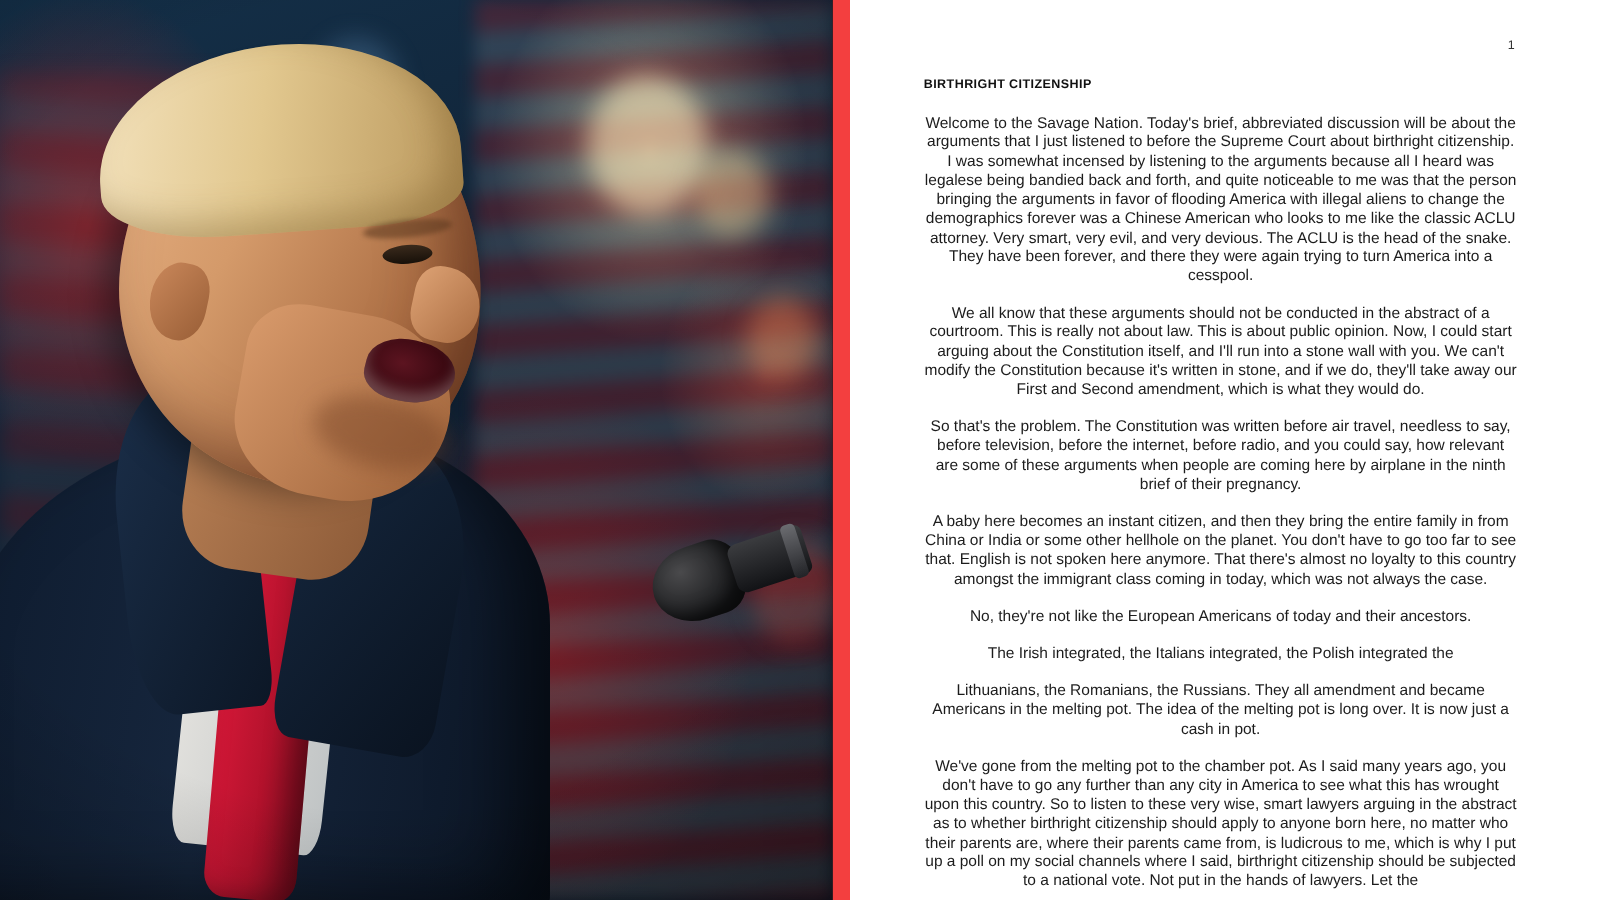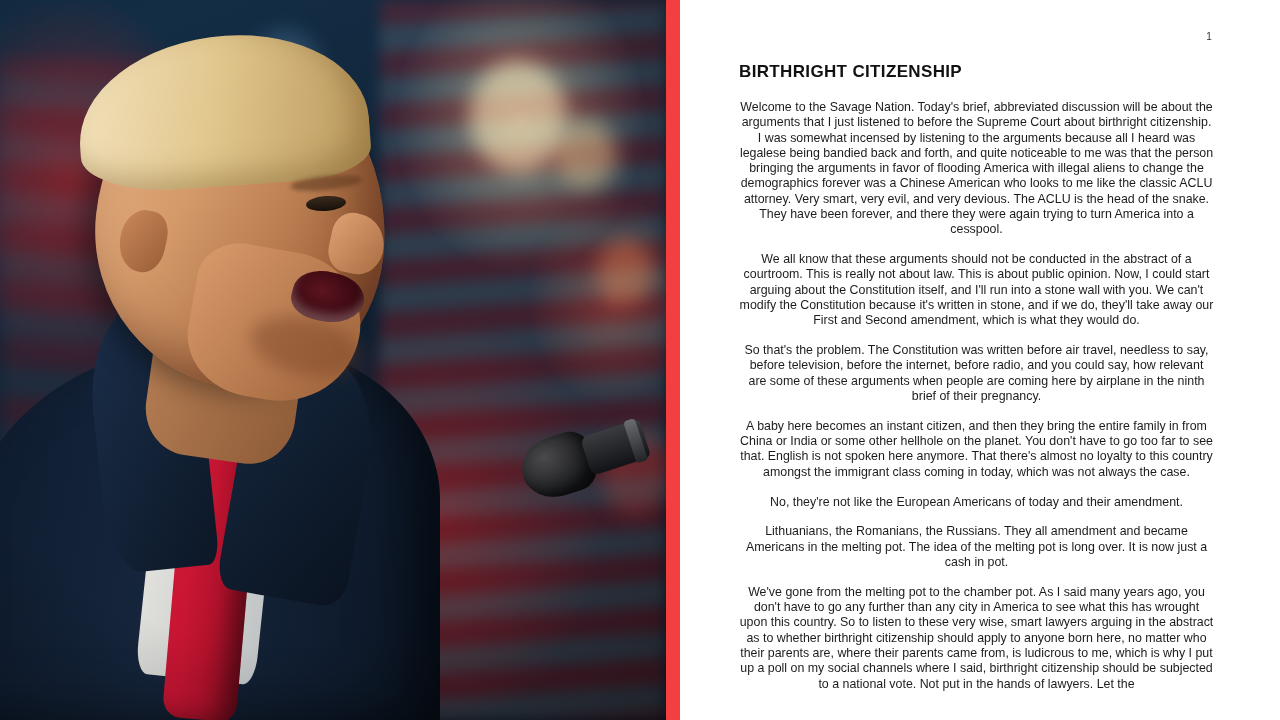--- a/index.html
+++ b/index.html
@@ -265,21 +265,21 @@
     letter-spacing: 0.2px;
   }
   .doc-body {
     position: absolute;
     left: 59px;
     right: 66px;
     top: 62px;
     color: #1c1c1c;
   }
   .doc-title {
-    font-size: 17px;
+    font-size: 10px;
     font-weight: bold;
     letter-spacing: 0.35px;
     margin: 0 0 18px 0;
     color: #111;
   }
   .doc-body p {
     font-size: 12.4px;
     line-height: 15.3px;
     margin: 0 0 14.5px 0;
     color: #1c1c1c;
@@ -331,19 +331,20 @@
   <div class="divider"></div>
 
   <div class="doc-panel">
     <div class="page-number">1</div>
     <div class="doc-body">
       <h1 class="doc-title">BIRTHRIGHT CITIZENSHIP</h1>
       <p>Welcome to the Savage Nation. Today's brief, abbreviated discussion will be about the arguments that I just listened to before the Supreme Court about birthright citizenship. I was somewhat incensed by listening to the arguments because all I heard was legalese being bandied back and forth, and quite noticeable to me was that the person bringing the arguments in favor of flooding America with illegal aliens to change the demographics forever was a Chinese American who looks to me like the classic ACLU attorney. Very smart, very evil, and very devious. The ACLU is the head of the snake. They have been forever, and there they were again trying to turn America into a cesspool.</p>
       <p>We all know that these arguments should not be conducted in the abstract of a courtroom. This is really not about law. This is about public opinion. Now, I could start arguing about the Constitution itself, and I'll run into a stone wall with you. We can't modify the Constitution because it's written in stone, and if we do, they'll take away our First and Second amendment, which is what they would do.</p>
       <p>So that's the problem. The Constitution was written before air travel, needless to say, before television, before the internet, before radio, and you could say, how relevant are some of these arguments when people are coming here by airplane in the ninth brief of their pregnancy.</p>
       <p>A baby here becomes an instant citizen, and then they bring the entire family in from China or India or some other hellhole on the planet. You don't have to go too far to see that. English is not spoken here anymore. That there's almost no loyalty to this country amongst the immigrant class coming in today, which was not always the case.</p>
-      <p>No, they're not like the European Americans of today and their amendment.</p>
+      <p>No, they're not like the European Americans of today and their ancestors.</p>
+      <p>The Irish integrated, the Italians integrated, the Polish integrated the</p>
       <p>Lithuanians, the Romanians, the Russians. They all amendment and became Americans in the melting pot. The idea of the melting pot is long over. It is now just a cash in pot.</p>
       <p>We've gone from the melting pot to the chamber pot. As I said many years ago, you don't have to go any further than any city in America to see what this has wrought upon this country. So to listen to these very wise, smart lawyers arguing in the abstract as to whether birthright citizenship should apply to anyone born here, no matter who their parents are, where their parents came from, is ludicrous to me, which is why I put up a poll on my social channels where I said, birthright citizenship should be subjected to a national vote. Not put in the hands of lawyers. Let the</p>
     </div>
   </div>
 
 </div>
 
 </body></html>

